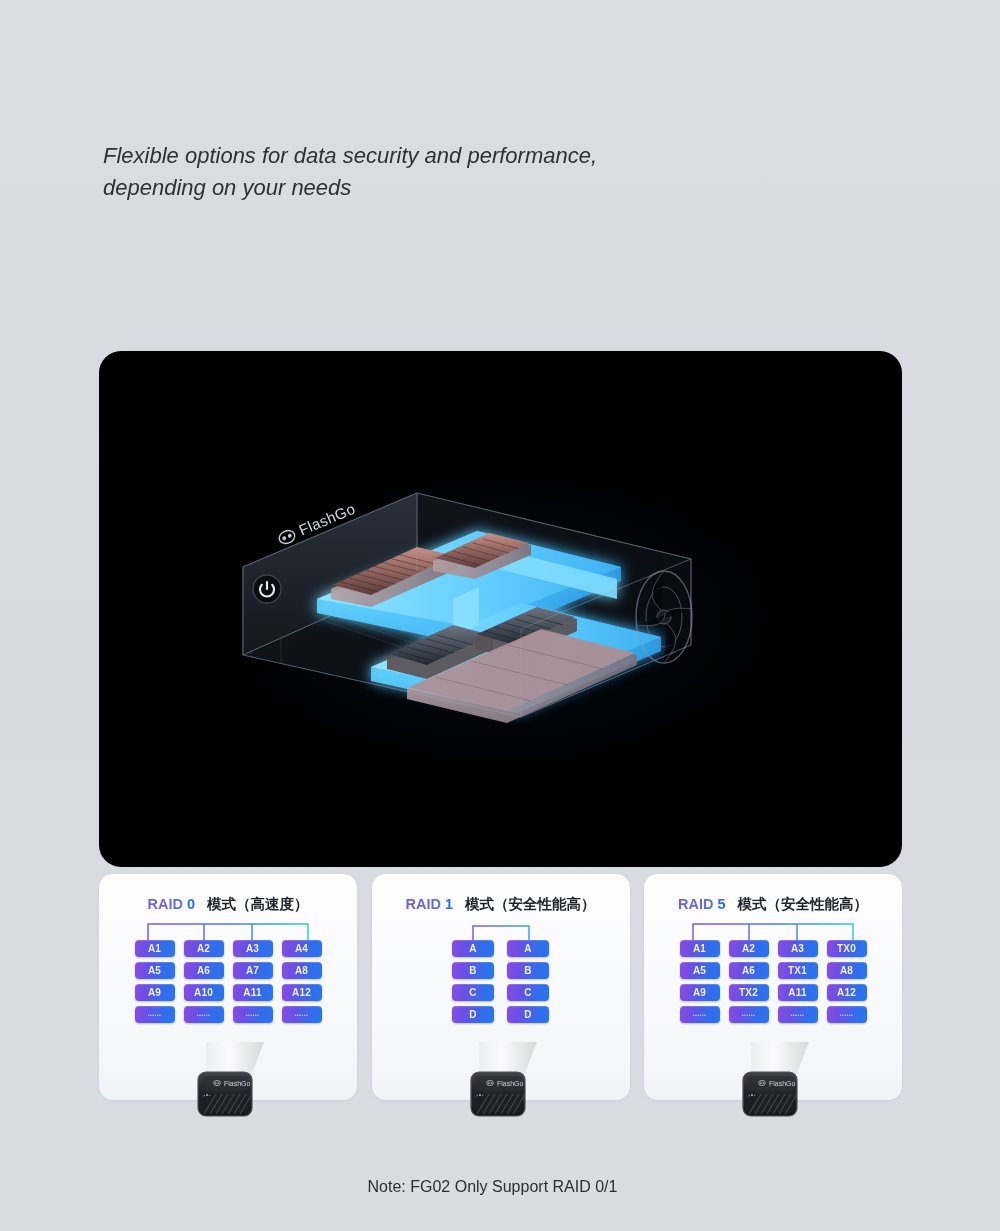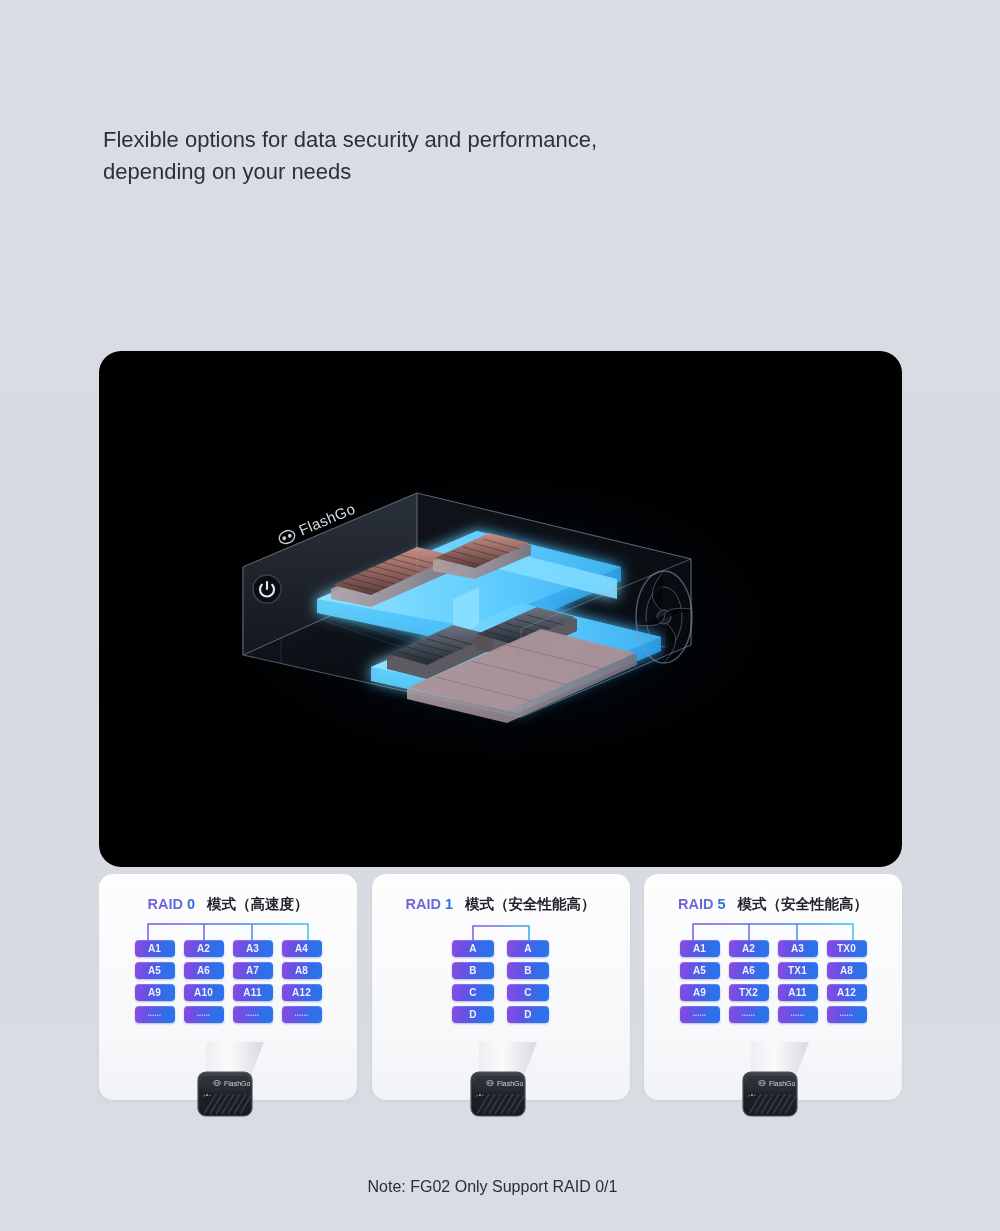--- a/index.html
+++ b/index.html
@@ -24,27 +24,28 @@
 
   .page-title {
     font-size: 56px;
     font-weight: 700;
     letter-spacing: -1px;
     color: #1d2024;
     line-height: 1.05;
   }
 
   .page-subtitle {
-    margin-top: 28px;
+    margin-top: 44px;
     font-size: 22px;
     line-height: 1.45;
     color: #2d3137;
     font-weight: 400;
     max-width: 700px;
     white-space: pre-line;
+    font-style: italic;
   }
 
   
   .hero {
     position: absolute;
     left: 99px; top: 351px;
     width: 803px; height: 516px;
     border-radius: 22px;
     background: #000000;
     overflow: hidden;

